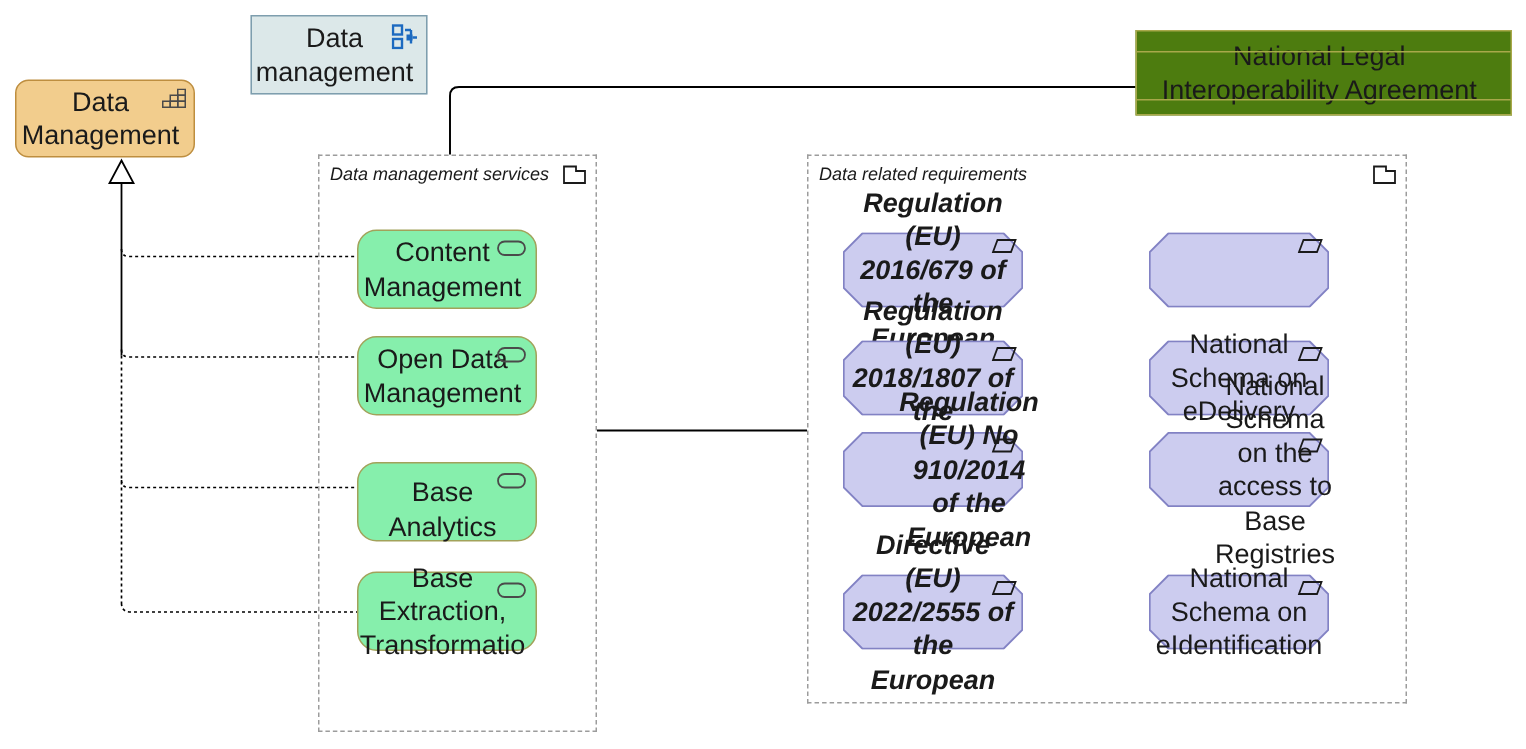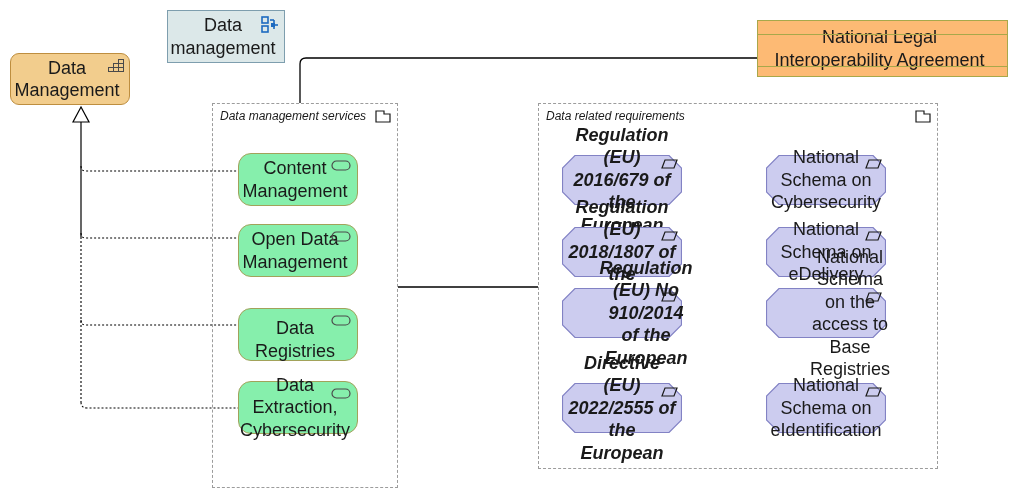--- a/index.html
+++ b/index.html
@@ -8,21 +8,21 @@
     font-family:"Liberation Sans",sans-serif;color:#1a1a1a;overflow:hidden;
   }
   .node{position:absolute;box-sizing:border-box;display:flex;align-items:center;justify-content:center;
         text-align:center;font-size:18px;line-height:1.25;}
   .node .lbl{padding:2px 14px 2px 8px;}
   
   .capability{left:10px;top:53px;width:120px;height:52px;background:#F2CD8D;border:1.5px solid #BE8E3F;border-radius:9px;}
   
   .viewref{left:167px;top:10px;width:118px;height:53px;background:#DCE8E9;border:1px solid #7E9EAE;}
   
-  .contract{left:757px;top:20px;width:251px;height:57px;background:#fdba74;border:1px solid #A8A84A;}
+  .contract{left:757px;top:20px;width:251px;height:57px;background:#4d7c0f;border:1px solid #A8A84A;}
   .contract .inner-line{position:absolute;left:0;right:0;height:0;border-top:1px solid #A8A84A;}
   .contract .inner-line.top{top:13px;}
   .contract .inner-line.bottom{bottom:9px;}
   
   .group{position:absolute;box-sizing:border-box;border:1px dashed #9c9c9c;background:transparent;}
   .group1{left:212px;top:103px;width:186px;height:385px;}
   .group2{left:538px;top:103px;width:400px;height:366px;}
   .group .g-label{position:absolute;left:7px;top:5px;font-size:12px;font-style:italic;}
   .group .g-icon{position:absolute;right:6px;top:6px;}
   
@@ -117,27 +117,27 @@
       <rect x="1" y="1" width="18" height="9" rx="4.5" fill="none" stroke="#4a4a4a" stroke-width="1.2"></rect>
     </svg>
   </div>
   <div class="node service svc2">
     <span class="lbl">Open Data Management</span>
     <svg class="badge" width="20" height="11" viewBox="0 0 20 11">
       <rect x="1" y="1" width="18" height="9" rx="4.5" fill="none" stroke="#4a4a4a" stroke-width="1.2"></rect>
     </svg>
   </div>
   <div class="node service svc3" style="align-items:flex-start;">
-    <span class="lbl" style="margin-top:6px">Data Registries</span>
+    <span class="lbl" style="margin-top:6px">Base Analytics</span>
     <svg class="badge" width="20" height="11" viewBox="0 0 20 11">
       <rect x="1" y="1" width="18" height="9" rx="4.5" fill="none" stroke="#4a4a4a" stroke-width="1.2"></rect>
     </svg>
   </div>
   <div class="node service svc4">
-    <span class="lbl">Data Extraction, Cybersecurity</span>
+    <span class="lbl">Base Extraction, Transformatio</span>
     <svg class="badge" width="20" height="11" viewBox="0 0 20 11">
       <rect x="1" y="1" width="18" height="9" rx="4.5" fill="none" stroke="#4a4a4a" stroke-width="1.2"></rect>
     </svg>
   </div>
 
   <div class="node req reg colL row1">
     <svg class="oct" width="120" height="50" viewBox="0 0 120 50">
       <polygon points="13,0.5 107,0.5 119.5,13 119.5,37 107,49.5 13,49.5 0.5,37 0.5,13" fill="#CCCCEF" stroke="#8282C4" stroke-width="1.2"></polygon>
     </svg>
     <span class="lbl">Regulation (EU) 2016/679 of the European</span>
@@ -170,21 +170,20 @@
     <span class="lbl">Directive (EU) 2022/2555 of the European</span>
     <svg class="badge" width="17" height="10" viewBox="0 0 17 10">
       <polygon points="4,1 16,1 13,9 1,9" fill="none" stroke="#1a1a1a" stroke-width="1.2"></polygon>
     </svg>
   </div>
 
   <div class="node req colR row1">
     <svg class="oct" width="120" height="50" viewBox="0 0 120 50">
       <polygon points="13,0.5 107,0.5 119.5,13 119.5,37 107,49.5 13,49.5 0.5,37 0.5,13" fill="#CCCCEF" stroke="#8282C4" stroke-width="1.2"></polygon>
     </svg>
-    <span class="lbl">National Schema on Cybersecurity</span>
     <svg class="badge" width="17" height="10" viewBox="0 0 17 10">
       <polygon points="4,1 16,1 13,9 1,9" fill="none" stroke="#1a1a1a" stroke-width="1.2"></polygon>
     </svg>
   </div>
   <div class="node req colR row2">
     <svg class="oct" width="120" height="50" viewBox="0 0 120 50">
       <polygon points="13,0.5 107,0.5 119.5,13 119.5,37 107,49.5 13,49.5 0.5,37 0.5,13" fill="#CCCCEF" stroke="#8282C4" stroke-width="1.2"></polygon>
     </svg>
     <span class="lbl">National Schema on eDelivery</span>
     <svg class="badge" width="17" height="10" viewBox="0 0 17 10">

